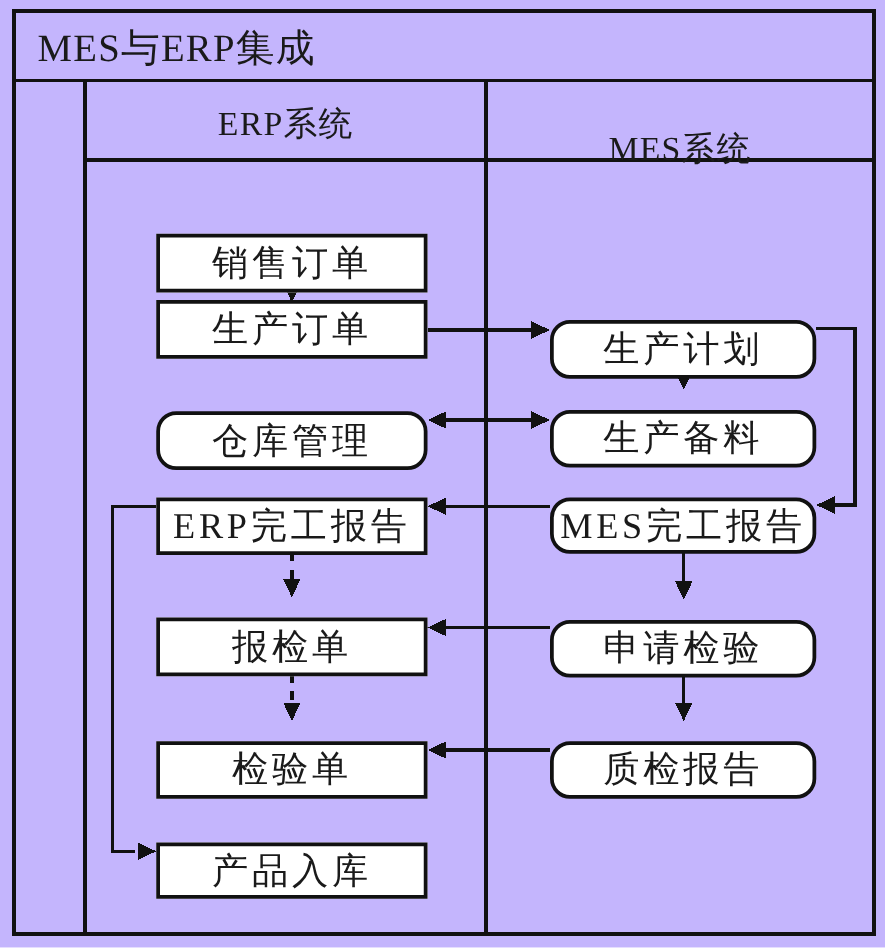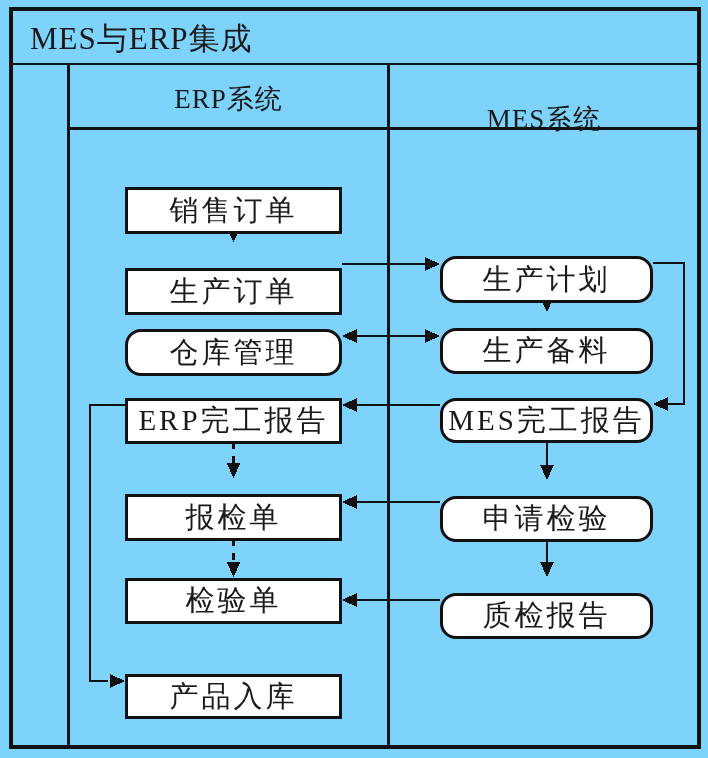--- a/index.html
+++ b/index.html
@@ -5,21 +5,21 @@
   html, body {
     margin: 0;
     padding: 0;
     background: #ffffff;
     font-family: "Liberation Serif", "DejaVu Serif", serif;
   }
   .canvas {
     position: relative;
     width: 708px;
     height: 758px;
-    background: #7dd3fc;
+    background: #c4b5fd;
     color: #1a1a1a;
     overflow: hidden;
   }
   .lines-layer {
     position: absolute;
     left: 0; top: 0;
     width: 708px; height: 758px;
   }
   .diagram-title {
     position: absolute;
@@ -143,25 +143,25 @@
       <polygon points="110,674 110,688 125,681" fill="#111111" stroke="none"></polygon>
     </g>
   </svg>
 
   <div class="diagram-title">MES与ERP集成</div>
 
   <div class="col-header erp">ERP系统</div>
   <div class="col-header mes">MES系统</div>
 
   <div class="node col-erp" style="top:171px;height:47px;">销售订单</div>
-  <div class="node col-erp" style="top:252px;height:47px;">生产订单</div>
+  <div class="node col-erp" style="top:224px;height:47px;">生产订单</div>
   <div class="node col-erp" style="top:313px;height:47px;border-radius:16px;">仓库管理</div>
   <div class="node col-erp" style="top:382px;height:46px;">ERP完工报告</div>
   <div class="node col-erp" style="top:478px;height:47px;">报检单</div>
-  <div class="node col-erp" style="top:562px;height:46px;text-align:center;">检验单</div>
+  <div class="node col-erp" style="top:577px;height:46px;text-align:center;">检验单</div>
   <div class="node col-erp" style="top:658px;height:45px;">产品入库</div>
 
   <div class="node col-mes" style="top:240px;height:47px;">生产计划</div>
   <div class="node col-mes" style="top:312px;height:46px;">生产备料</div>
   <div class="node col-mes" style="top:382px;height:45px;">MES完工报告</div>
   <div class="node col-mes" style="top:480px;height:46px;">申请检验</div>
   <div class="node col-mes" style="top:577px;height:46px;">质检报告</div>
 
 </div>
 

